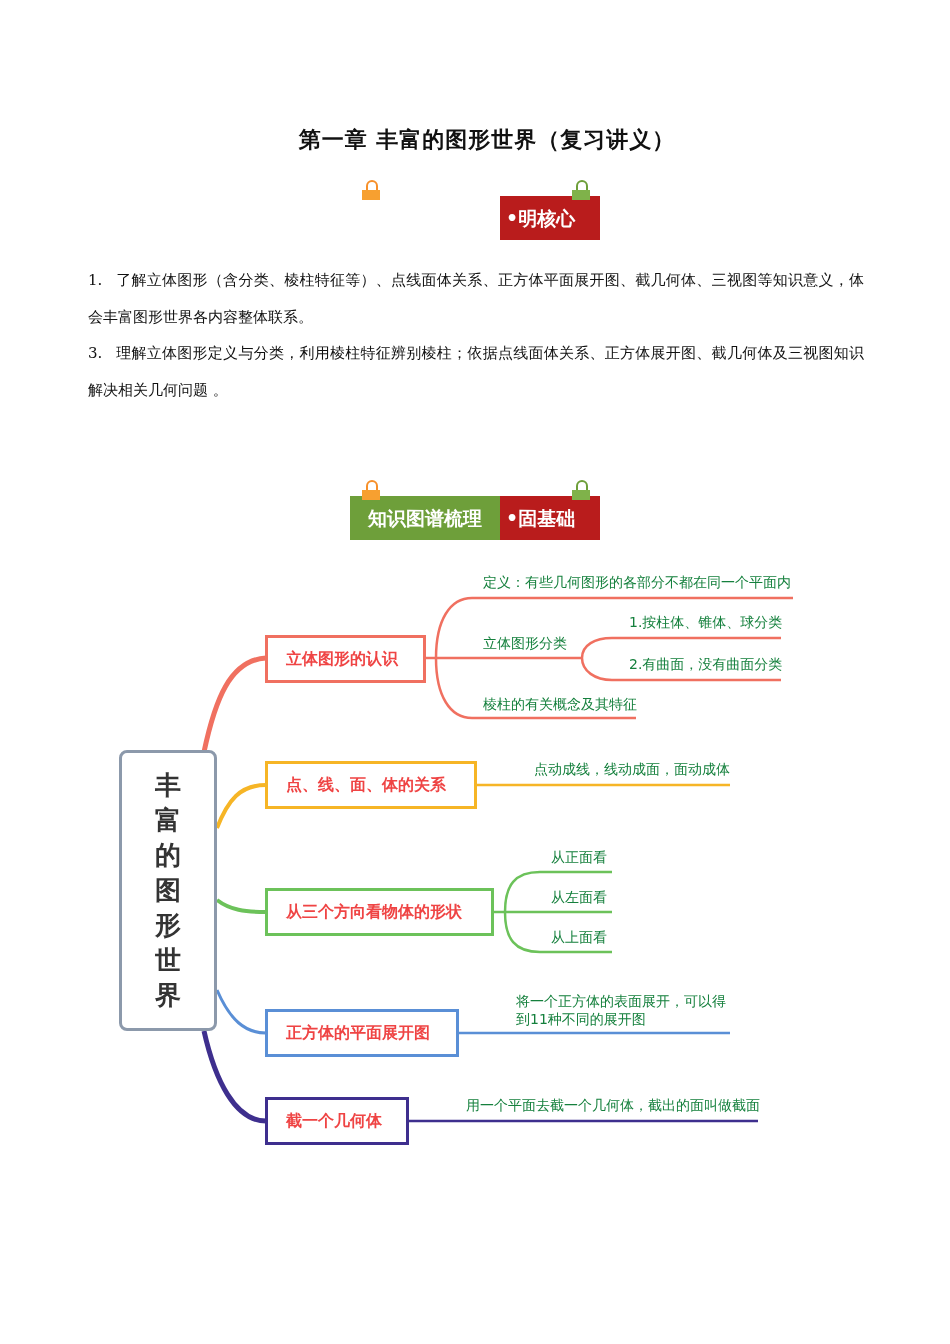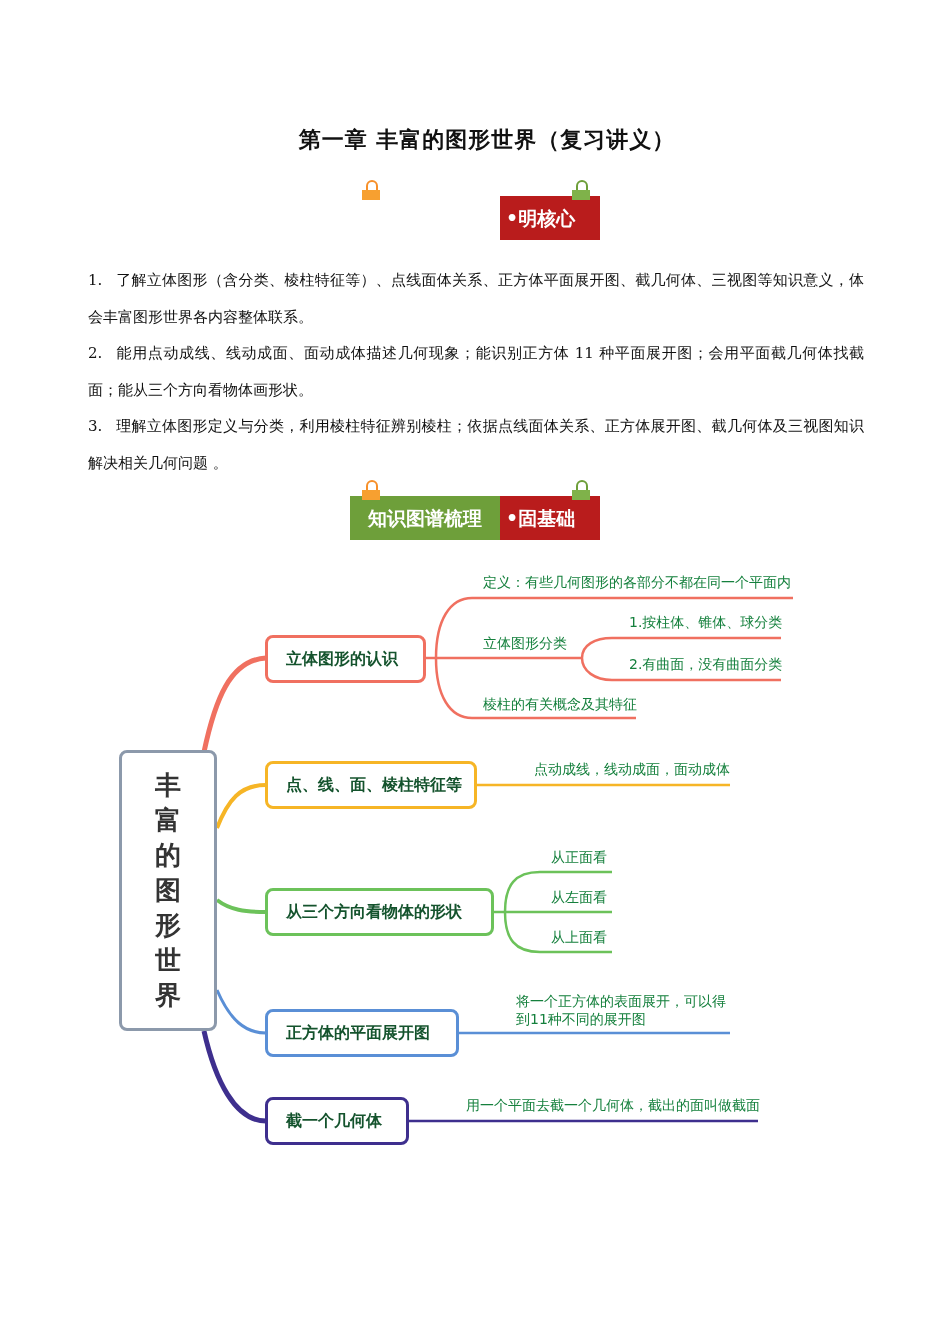--- a/index.html
+++ b/index.html
@@ -16,22 +16,22 @@
   .clip { position: absolute; top: -16px; width: 18px; height: 20px; }
   .clip .body { position: absolute; left: 0; bottom: 0; width: 18px; height: 10px; }
   .clip .loop { position: absolute; left: 4px; top: 0; width: 8px; height: 8px; border: 2px solid; border-radius: 50% 50% 2px 2px; }
 
   .objectives { position: absolute; left: 88px; top: 262px; width: 776px;
          font-family: "DejaVu Serif", "Liberation Serif", serif; font-size: 15px; line-height: 36.5px; color: #111; }
   .objectives p { margin: 0; text-align: justify; }
   .objectives .num { display: inline-block; width: 28px; }
 
   .mindmap { position: absolute; left: 0; top: 560px; width: 950px; height: 600px; }
-  .node { position: absolute; background: #fff; border: 3px solid; border-radius: 8px; box-sizing: border-box;
-          font-weight: bold; font-size: 16px; color: #14532d; display: flex; align-items: center; padding-left: 18px; }
+  .node { position: absolute; background: #fff; border: 3px solid; border-radius: 0; box-sizing: border-box;
+          font-weight: bold; font-size: 16px; color: #ef4444; display: flex; align-items: center; padding-left: 18px; }
   .root { position: absolute; left: 119px; top: 190px; width: 98px; height: 281px; border: 3px solid #8c99ab;
           border-radius: 8px; background: #fff; box-sizing: border-box; display: flex; flex-direction: column;
           align-items: center; justify-content: center; }
   .root span { font-size: 26px; font-weight: bold; color: #333; line-height: 35px; }
   .leaf { position: absolute; font-size: 14px; color: #15803d; white-space: nowrap; line-height: 17px; }
 </style>
 </head>
 <body>
 
 <div class="page-title">第一章 丰富的图形世界（复习讲义）</div>
@@ -43,21 +43,20 @@
       <div class="body" style="background:#f7a030;"></div>
   </div>
   <div class="clip" style="left:222px;">
     <div class="loop" style="border-color:#6e9f3a;"></div>
       <div class="body" style="background:#7fb24a;"></div>
   </div>
 </div>
 
 <div class="objectives">
   <p><span class="num">1.</span><span>了解立体图形（含分类、棱柱特征等）、点线面体关系、正方体平面展开图、截几何体、三视图等知识意义，体会丰富图形世界各内容整体联系。</span></p>
-  <p><span class="num">2.</span><span>能用点动成线、线动成面、面动成体描述几何现象；能识别正方体 11 种平面展开图；会用平面截几何体找截面；能从三个方向看物体画形状。</span></p>
   <p><span class="num">3.</span><span>理解立体图形定义与分类，利用棱柱特征辨别棱柱；依据点线面体关系、正方体展开图、截几何体及三视图知识解决相关几何问题 。</span></p>
 </div>
 
 <div class="banner" style="top:496px;">
   <div class="green">知识图谱梳理</div>
   <div class="orange">•固基础</div>
   <div class="clip" style="left:12px;">
     <div class="loop" style="border-color:#f7902a;"></div>
       <div class="body" style="background:#f7a030;"></div>
   </div>
@@ -99,21 +98,21 @@
     <span>丰</span>
     <span>富</span>
     <span>的</span>
     <span>图</span>
     <span>形</span>
     <span>世</span>
     <span>界</span>
   </div>
 
   <div class="node" style="left:265px;top:75px;width:161px;height:48px;border-color:#f07060;">立体图形的认识</div>
-  <div class="node" style="left:265px;top:201px;width:212px;height:48px;border-color:#f6b526;">点、线、面、棱柱特征等</div>
+  <div class="node" style="left:265px;top:201px;width:212px;height:48px;border-color:#f6b526;">点、线、面、体的关系</div>
   <div class="node" style="left:265px;top:328px;width:229px;height:48px;border-color:#6cc25a;">从三个方向看物体的形状</div>
   <div class="node" style="left:265px;top:449px;width:194px;height:48px;border-color:#5a8fd6;">正方体的平面展开图</div>
   <div class="node" style="left:265px;top:537px;width:144px;height:48px;border-color:#3e2f8e;">截一个几何体</div>
 
   <div class="leaf" style="left:483px;top:14px;">定义：有些几何图形的各部分不都在同一个平面内</div>
   <div class="leaf" style="left:483px;top:75px;">立体图形分类</div>
   <div class="leaf" style="left:629px;top:54px;">1.按柱体、锥体、球分类</div>
   <div class="leaf" style="left:629px;top:96px;">2.有曲面，没有曲面分类</div>
   <div class="leaf" style="left:483px;top:136px;">棱柱的有关概念及其特征</div>
 

